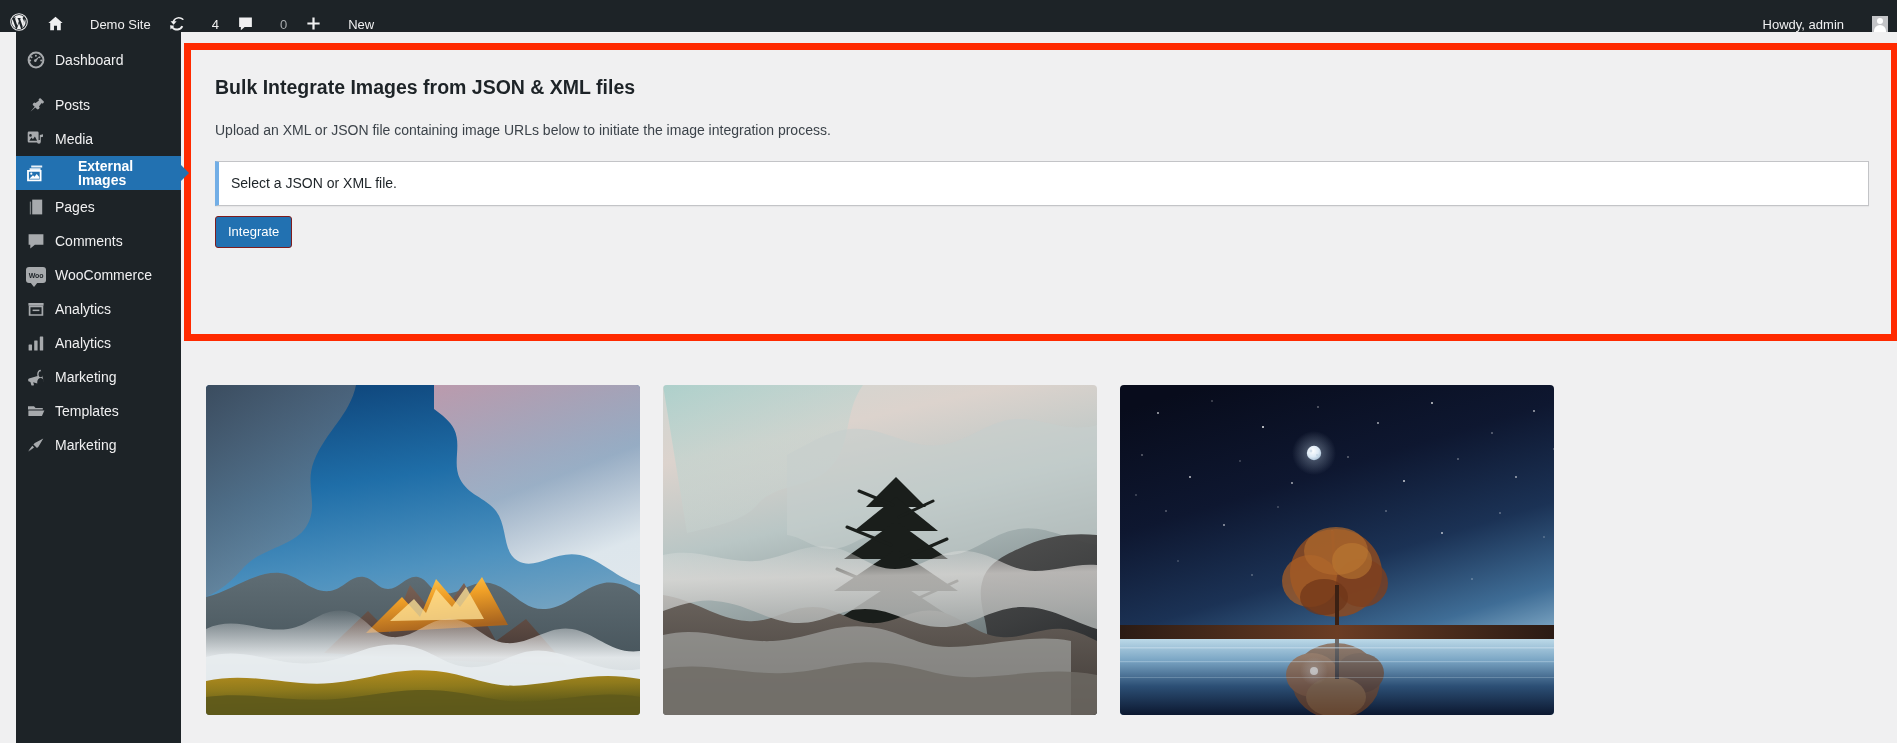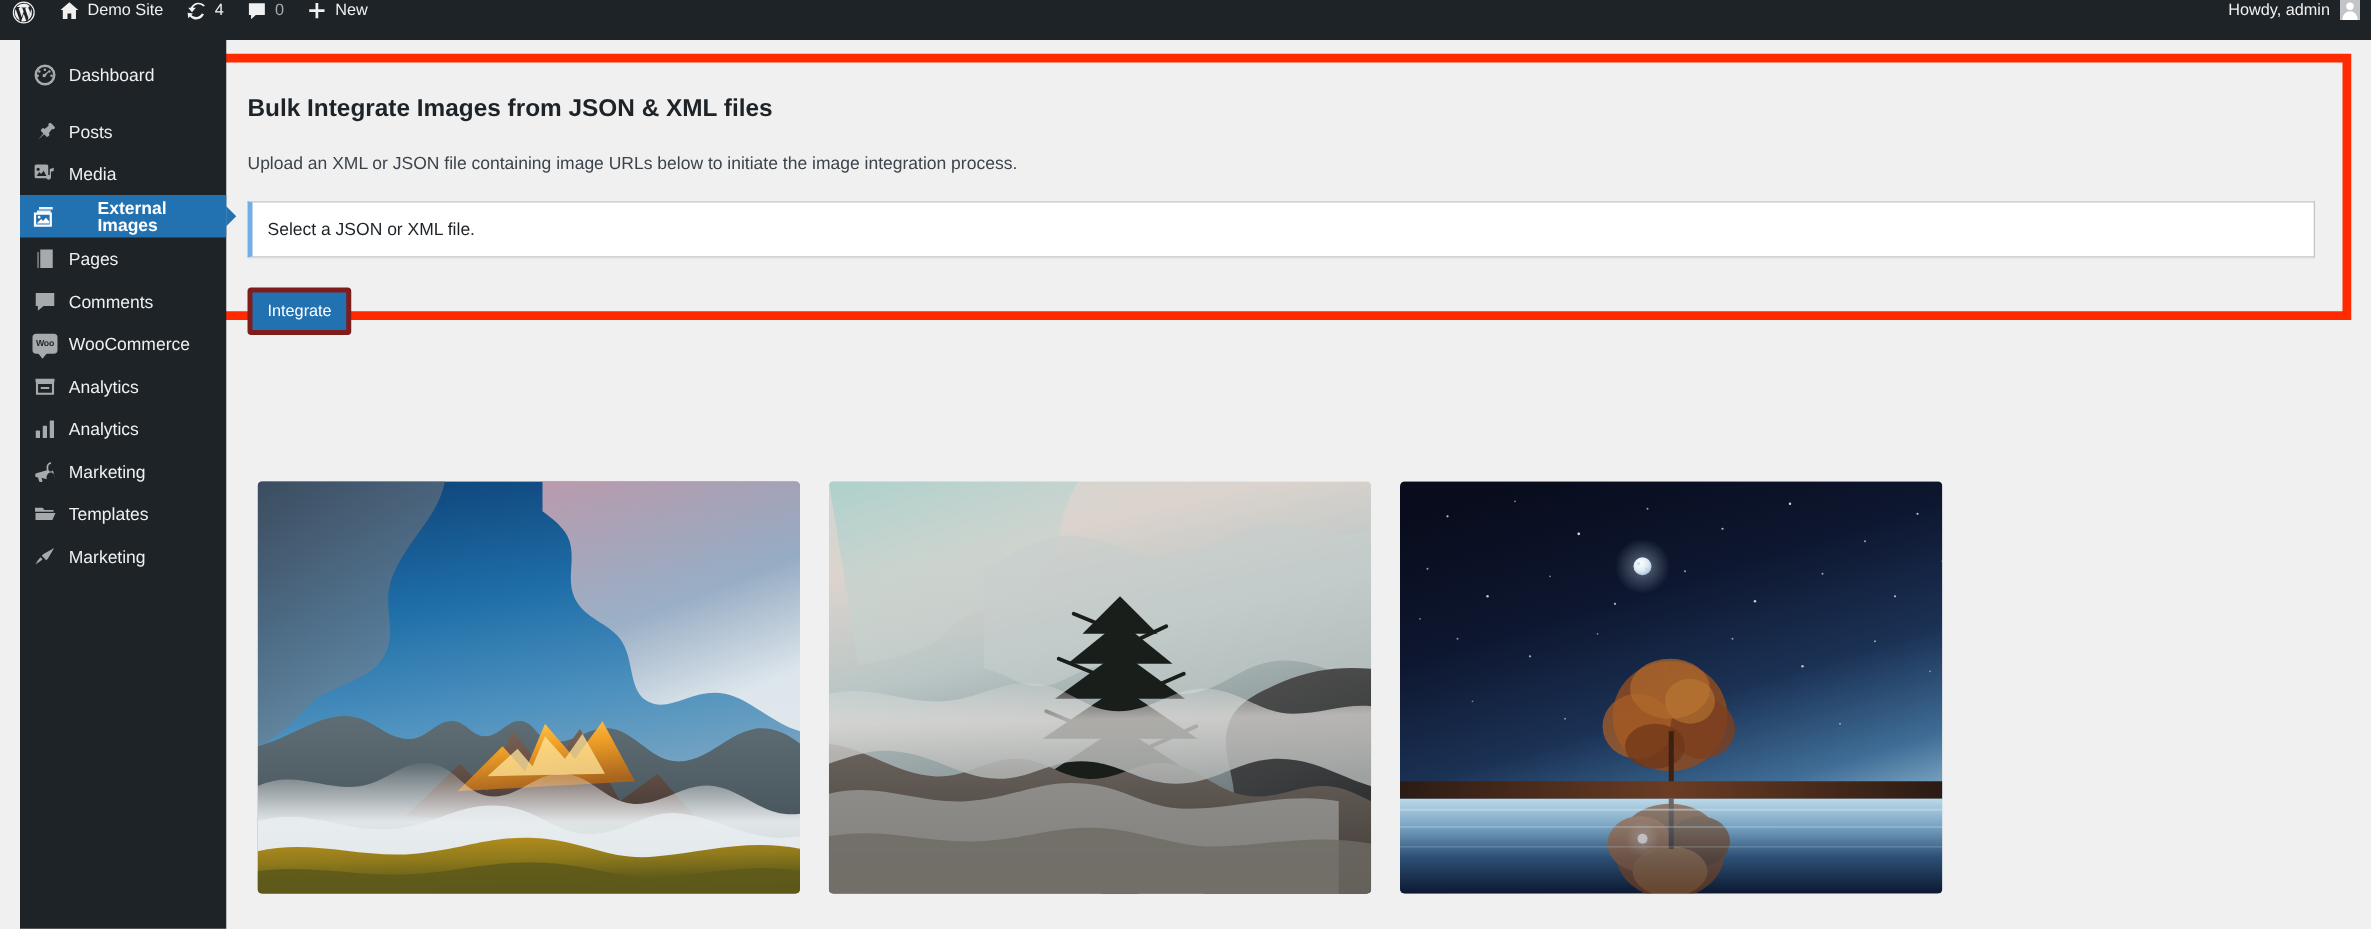--- a/index.html
+++ b/index.html
@@ -15,24 +15,25 @@
   #adminbar {
     position: absolute; top: 0; left: 0;
     width: 1897px; height: 32px;
     background: #1d2327;
     color: #f0f0f1;
     font-size: 13px;
     display: flex; align-items: center;
     z-index: 50;
   }
   .ab-item {
-    display: flex; align-items: flex-start;
+    display: flex; align-items: flex-end;
     height: 32px; padding: 0 9px;
     color: #f0f0f1; cursor: pointer;
     white-space: nowrap;
+    gap: 20px;
   }
   .ab-gap { flex: 1; }
   .ab-label { margin-left: 6px; }
   .ab-count { margin-left: 6px; }
   .ab-zero { color: #a7aaad; }
   .ab-icon { display: inline-flex; align-items: center; justify-content: center; }
   .ab-icon svg { display: block; }
   #avatar {
     width: 16px; height: 16px; margin-left: 8px;
     background: #c3c4c7; display: inline-block;
@@ -103,22 +104,22 @@
   #wpbody {
     position: absolute; top: 32px; left: 165px;
     width: 1732px; height: 711px;
     background: #f0f0f1;
     overflow: hidden;
   }
 
   
   #highlight-frame {
     position: absolute;
-    left: 2px; top: 11px;
-    width: 1714px; height: 213px;
+    left: 19px; top: 11px;
+    width: 1714px; height: 298px;
     border: 7px solid #ff2a00;
     background: #f0f0f1;
     padding-left: 41px;
   }
 
   #panel {
     position: absolute; inset: 0;
     padding: 25px 22px 0 24px;
   }
   #panel-title {
@@ -148,30 +149,30 @@
     font-size: 13.3px; color: #1d2327;
     margin-left: 8px;
   }
 
   
   #notice {
     background: #fff;
     border: 1px solid #c3c4c7;
     border-left: 4px solid #72aee6;
     padding: 11px 12px;
-    margin-bottom: 24px;
+    margin-bottom: 10px;
     box-shadow: 0 1px 1px rgba(0,0,0,.04);
   }
   #notice p { font-size: 14px; color: #1d2327; line-height: 1.5; }
 
   #integrate-btn {
     font-family: "Liberation Sans", sans-serif;
     font-size: 13px; line-height: 1;
     background: #2271b1;
-    border: 4px solid #7f1d1d;
+    border: 1px solid #7f1d1d;
     border-radius: 3px;
     color: #fff;
     padding: 8px 12px 9px;
     cursor: pointer;
   }
 
   
   #gallery {
     position: absolute;
     left: 41px; top: 353px;

